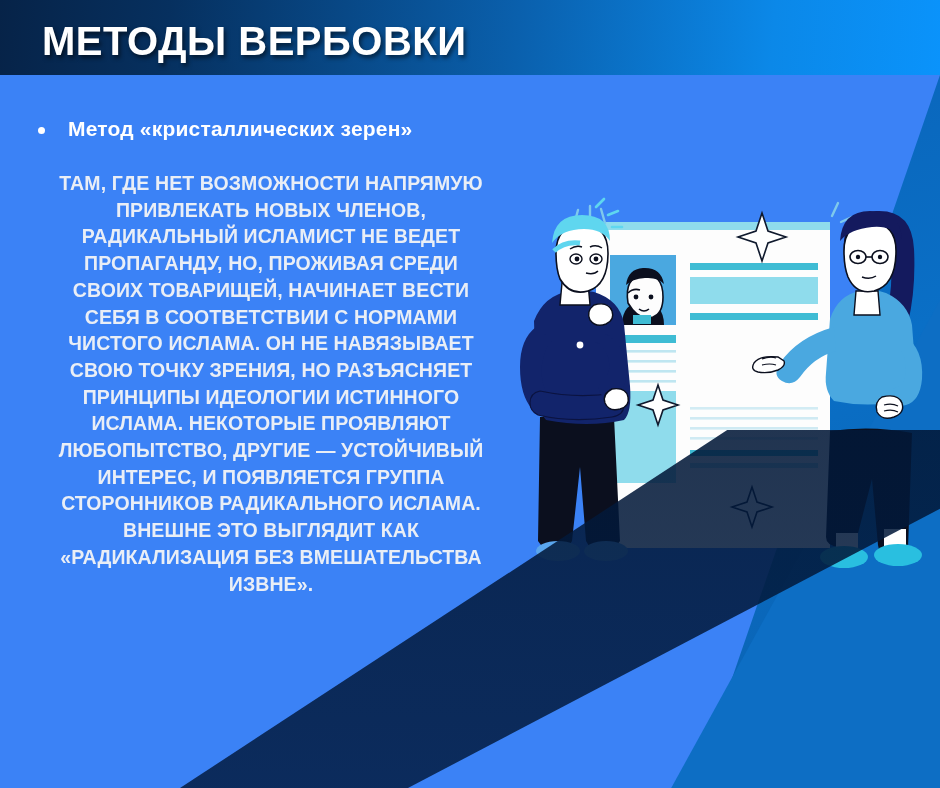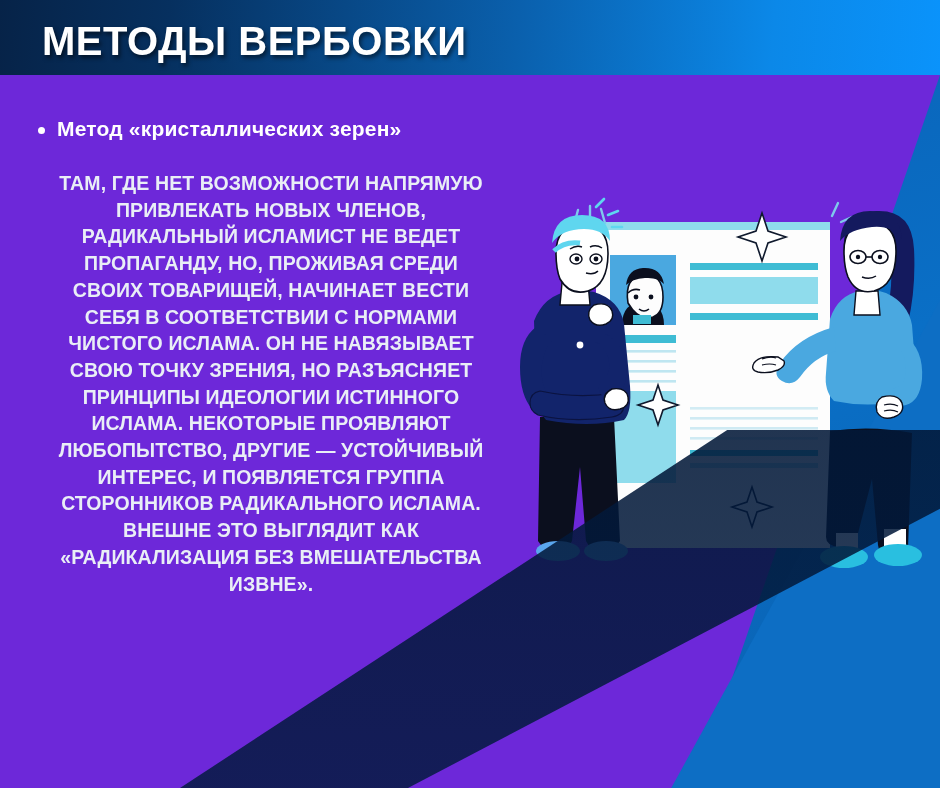--- a/index.html
+++ b/index.html
@@ -6,21 +6,21 @@
   html, body {
     margin: 0;
     padding: 0;
     background: #021d3f;
   }
   .slide {
     position: relative;
     width: 940px;
     height: 788px;
     overflow: hidden;
-    background: #6d28d9;
+    background: #3b82f6;
     font-family: "Liberation Sans", "DejaVu Sans", sans-serif;
   }
 
   
   .bg-blue-panel {
     position: absolute;
     left: 556px;
     top: 75px;
     width: 384px;
     height: 713px;
@@ -68,21 +68,21 @@
     white-space: nowrap;
   }
 
   
   .bullet-row {
     position: absolute;
     left: 38px;
     top: 116px;
     display: flex;
     align-items: flex-start;
-    gap: 12px;
+    gap: 23px;
   }
   .bullet-dot {
     width: 7px;
     height: 7px;
     border-radius: 50%;
     background: #ffffff;
     margin-top: 11px;
     flex: 0 0 auto;
   }
   .bullet-heading {

